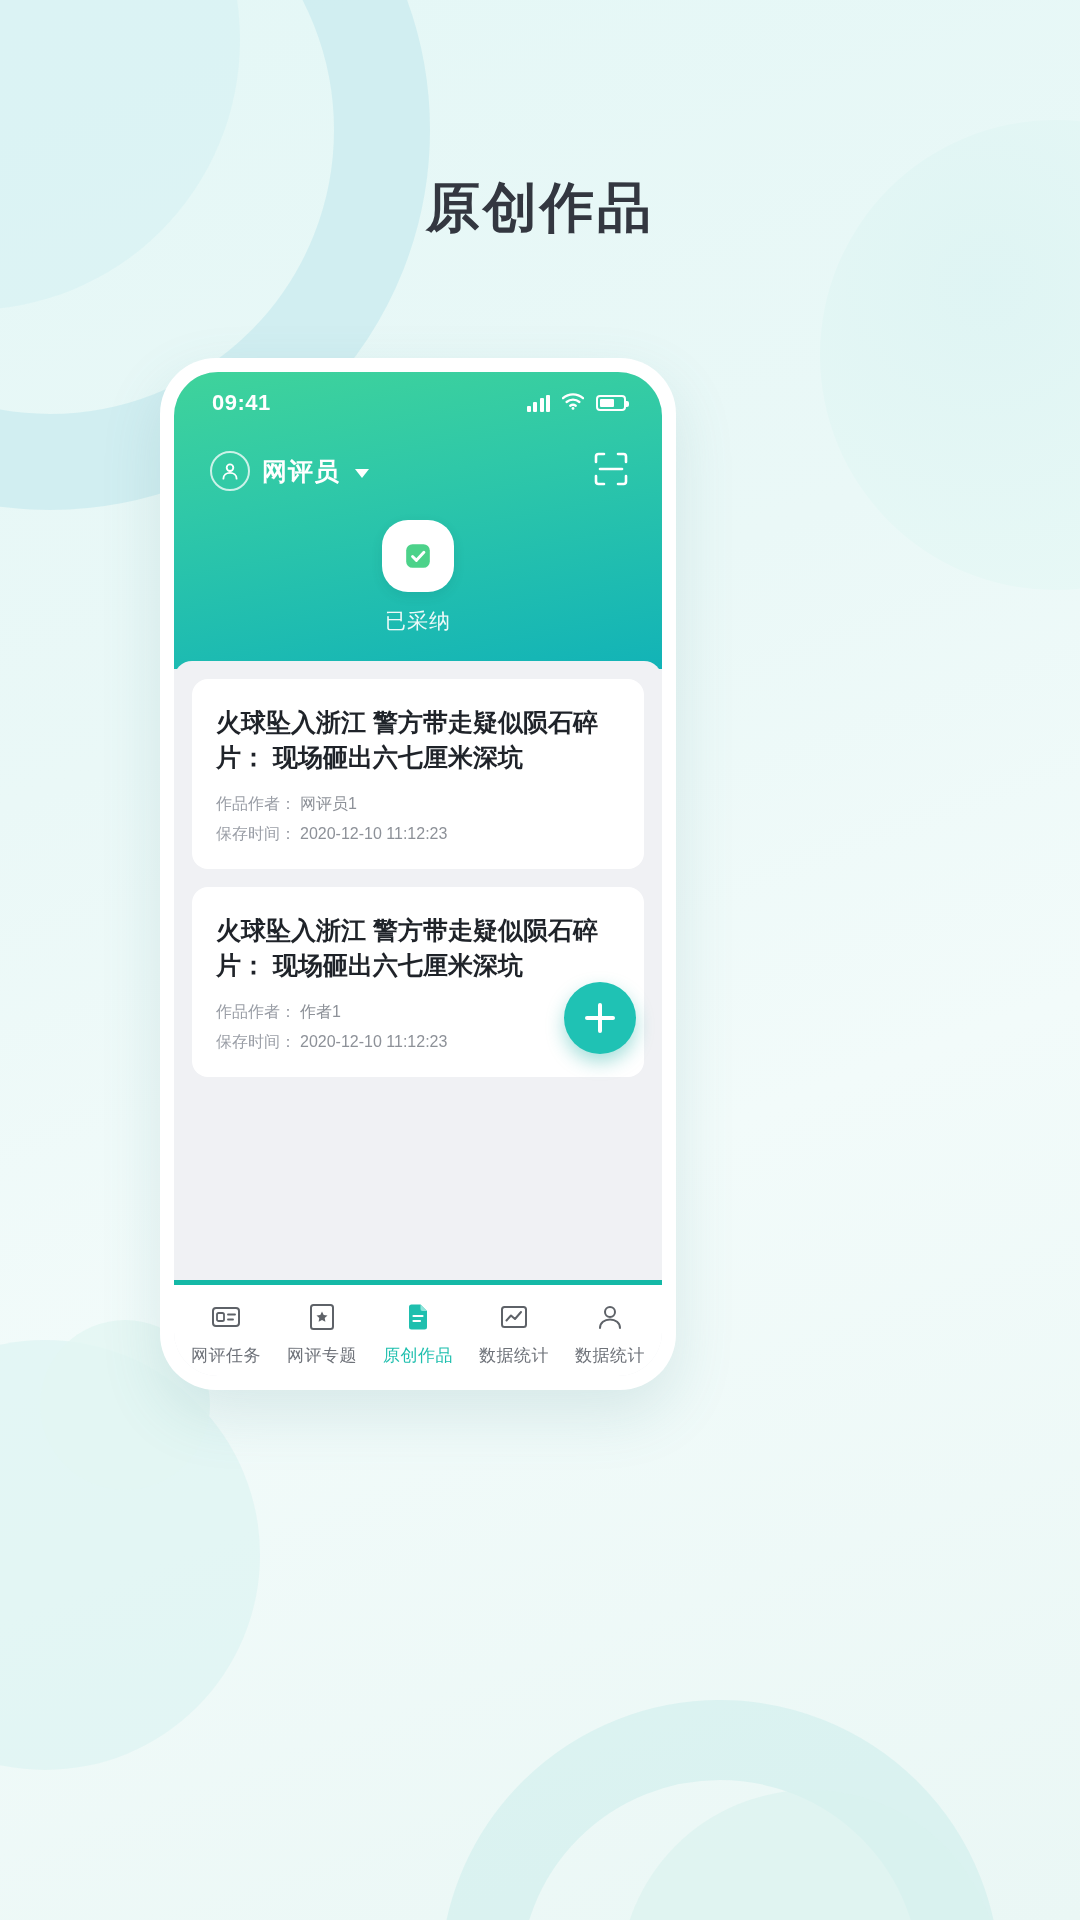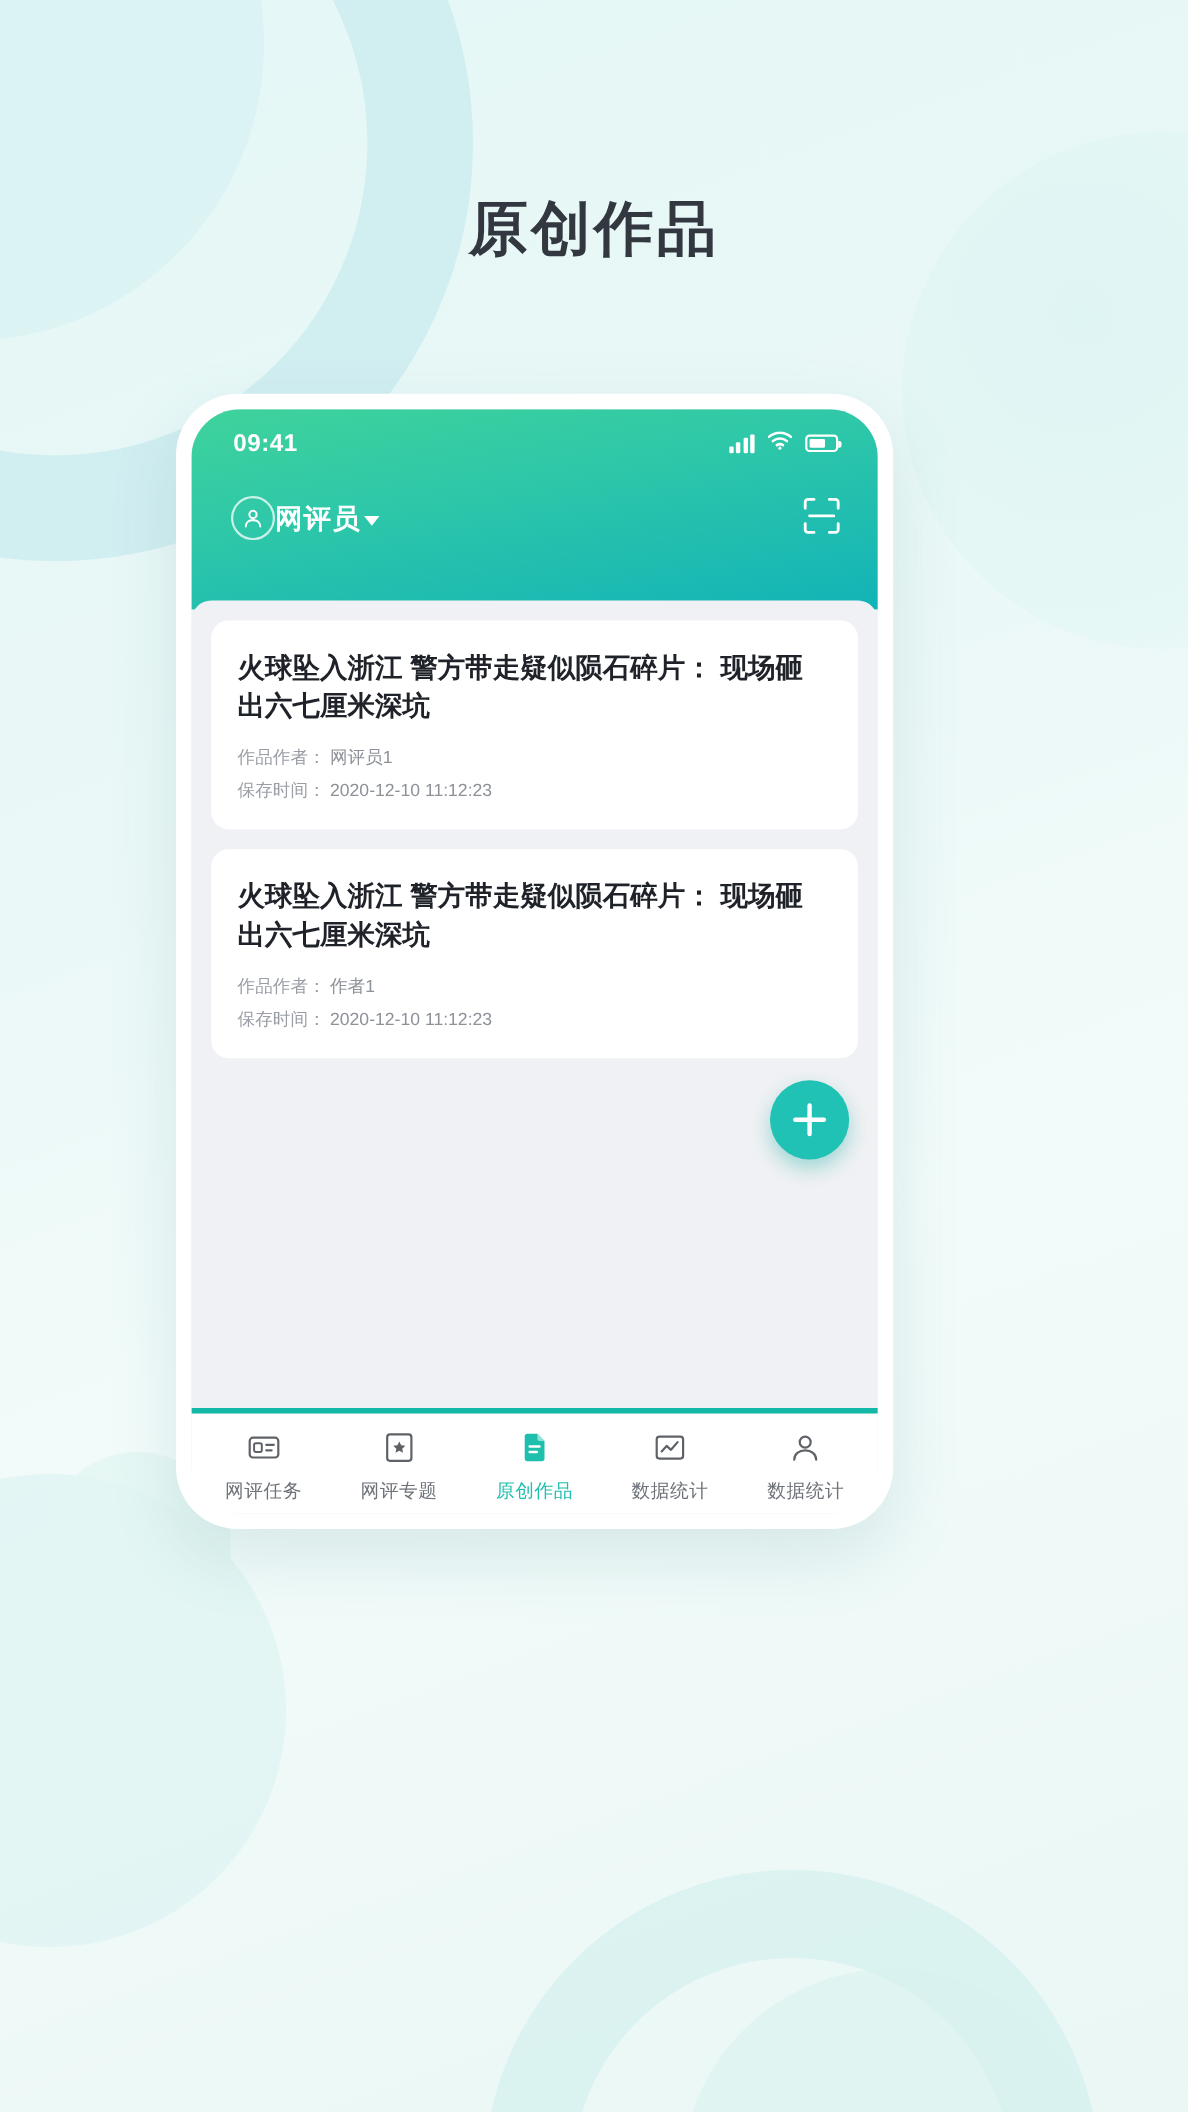--- a/index.html
+++ b/index.html
@@ -71,21 +71,21 @@
     font-weight: bold;
     color: #333740;
     letter-spacing: 3px;
     z-index: 4;
   }
 
   
   .phone {
     position: absolute;
     left: 160px; top: 358px;
-    width: 652px; height: 1032px;
+    width: 516px; height: 1032px;
     background: #ffffff;
     border-radius: 56px;
     box-shadow: 0 24px 60px rgba(80,140,150,.16);
     padding: 14px;
     z-index: 5;
   }
   .screen {
     position: relative;
     width: 100%; height: 100%;
     border-radius: 44px;
@@ -131,21 +131,21 @@
   }
   .battery .lvl { display: block; height: 100%; width: 62%; background: #fff; border-radius: 1px; }
 
   .nav-row {
     height: 74px;
     display: flex;
     align-items: center;
     justify-content: space-between;
     padding: 0 32px 0 36px;
   }
-  .user-chip { display: flex; align-items: center; cursor: pointer; justify-content: center; }
+  .user-chip { display: flex; align-items: center; gap: 12px; cursor: pointer; justify-content: center; }
   .avatar-ring {
     width: 40px; height: 40px; border-radius: 50%;
     border: 2.5px solid rgba(255,255,255,.75);
     display: flex; align-items: center; justify-content: center;
   }
   .user-name { color: #fff; font-size: 25px; font-weight: bold; letter-spacing: 1px; }
   .caret {
     width: 0; height: 0;
     border-left: 7px solid transparent;
     border-right: 7px solid transparent;
@@ -324,20 +324,29 @@
             <path d="M12 34H6.5A2.5 2.5 0 0 1 4 31.5V26" stroke="#fff" stroke-width="2.6" stroke-linecap="round"></path>
             <path d="M8 19h22" stroke="#fff" stroke-width="2.6" stroke-linecap="round"></path>
           </svg>
         </div>
       </div>
 
       <div class="tabs">
 
 
 
+        <div class="tab">
+          <div class="tab-icon">
+            <svg width="40" height="40" viewBox="0 0 44 44" fill="none">
+              <rect x="9" y="9" width="26" height="26" rx="7" fill="#4cd28a"></rect>
+              <path d="M16 22.5l4.3 4.3L28.5 18" stroke="#fff" stroke-width="3.2" stroke-linecap="round" stroke-linejoin="round"></path>
+            </svg>
+          </div>
+          <div class="tab-label">已采纳</div>
+        </div>
 
       </div>
     </div>
 
     <div class="body-area">
 
       <div class="card">
         <div class="card-title">火球坠入浙江 警方带走疑似陨石碎片： 现场砸出六七厘米深坑</div>
         <div class="meta-row">
           <span class="meta-label">作品作者：</span>

